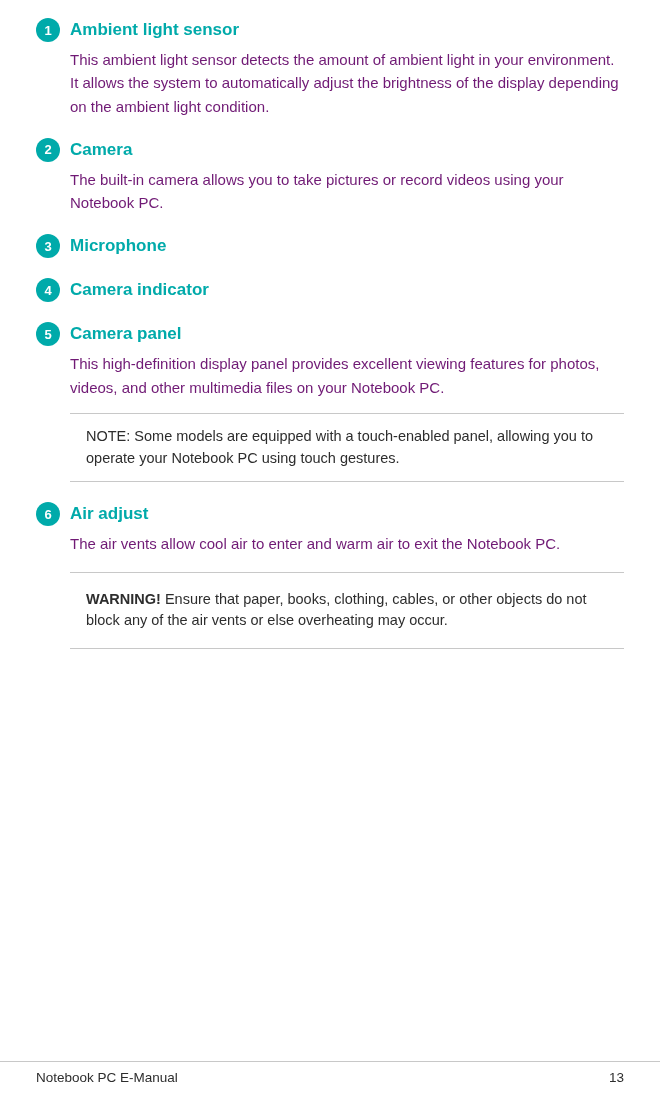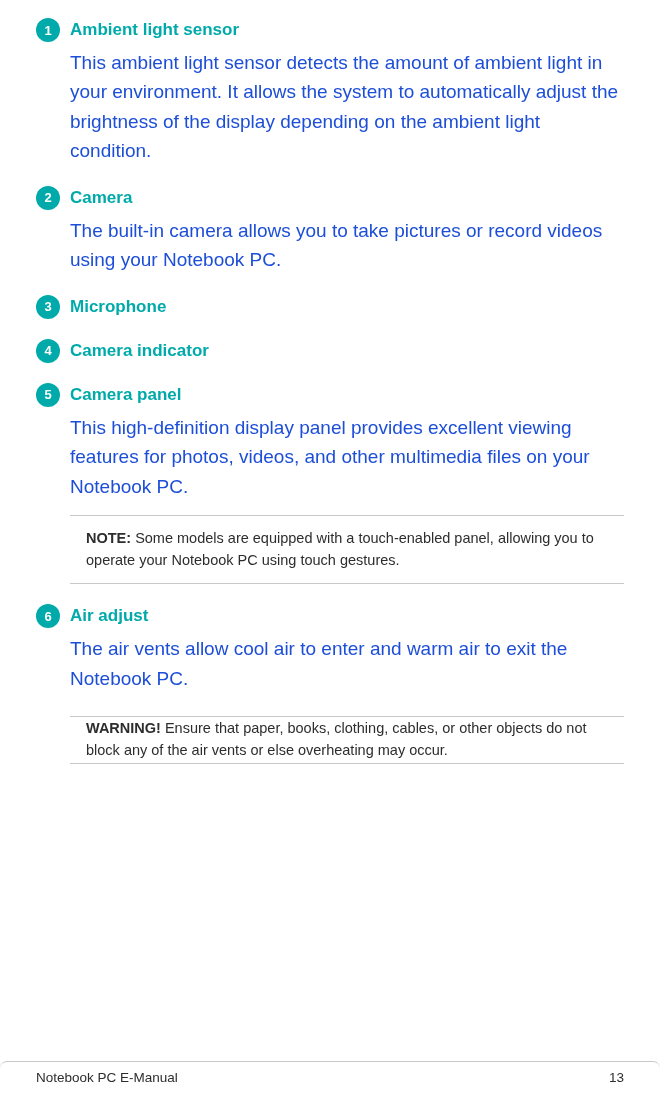--- a/index.html
+++ b/index.html
@@ -49,64 +49,63 @@
 
     .item-title {
       font-size: 17px;
       font-weight: bold;
       color: #00aaaa;
     }
 
     .item-body {
       padding-left: 34px;
       line-height: 1.55;
-      font-size: 19px;
-      color: #1d4ed8;
+      font-size: 15px;
+      color: #701a75;
     }
 
     .note-box {
       border-top: 1px solid #c8c8c8;
       border-bottom: 1px solid #c8c8c8;
       padding: 12px 16px;
       margin: 14px 0 6px 34px;
       font-size: 14.5px;
       line-height: 1.5;
       color: #2d2d2d;
     }
 
     .note-box .note-label {
-      font-weight: bold;
+      font-weight: normal;
     }
 
     .warning-box {
       border-top: 1px solid #c8c8c8;
       border-bottom: 1px solid #c8c8c8;
-      padding: 1px 16px;
-      margin: 23px 0 6px 34px;
+      padding: 16px 16px;
+      margin: 16px 0 6px 34px;
       font-size: 14.5px;
       line-height: 1.5;
       color: #2d2d2d;
     }
 
     .warning-box .warning-label {
       font-weight: bold;
     }
 
     .page-footer {
       position: absolute;
       bottom: 0;
       left: 0;
       right: 0;
       border-top: 1px solid #c8c8c8;
       padding: 8px 36px;
       display: flex;
       justify-content: space-between;
       font-size: 13.5px;
       color: #2d2d2d;
-      border-radius: 7px;
     }
   </style>
 </head>
 <body>
 
 <div class="page-content">
 
 <div class="item-block">
       <div class="item-header">
         <span class="item-badge">1</span>

